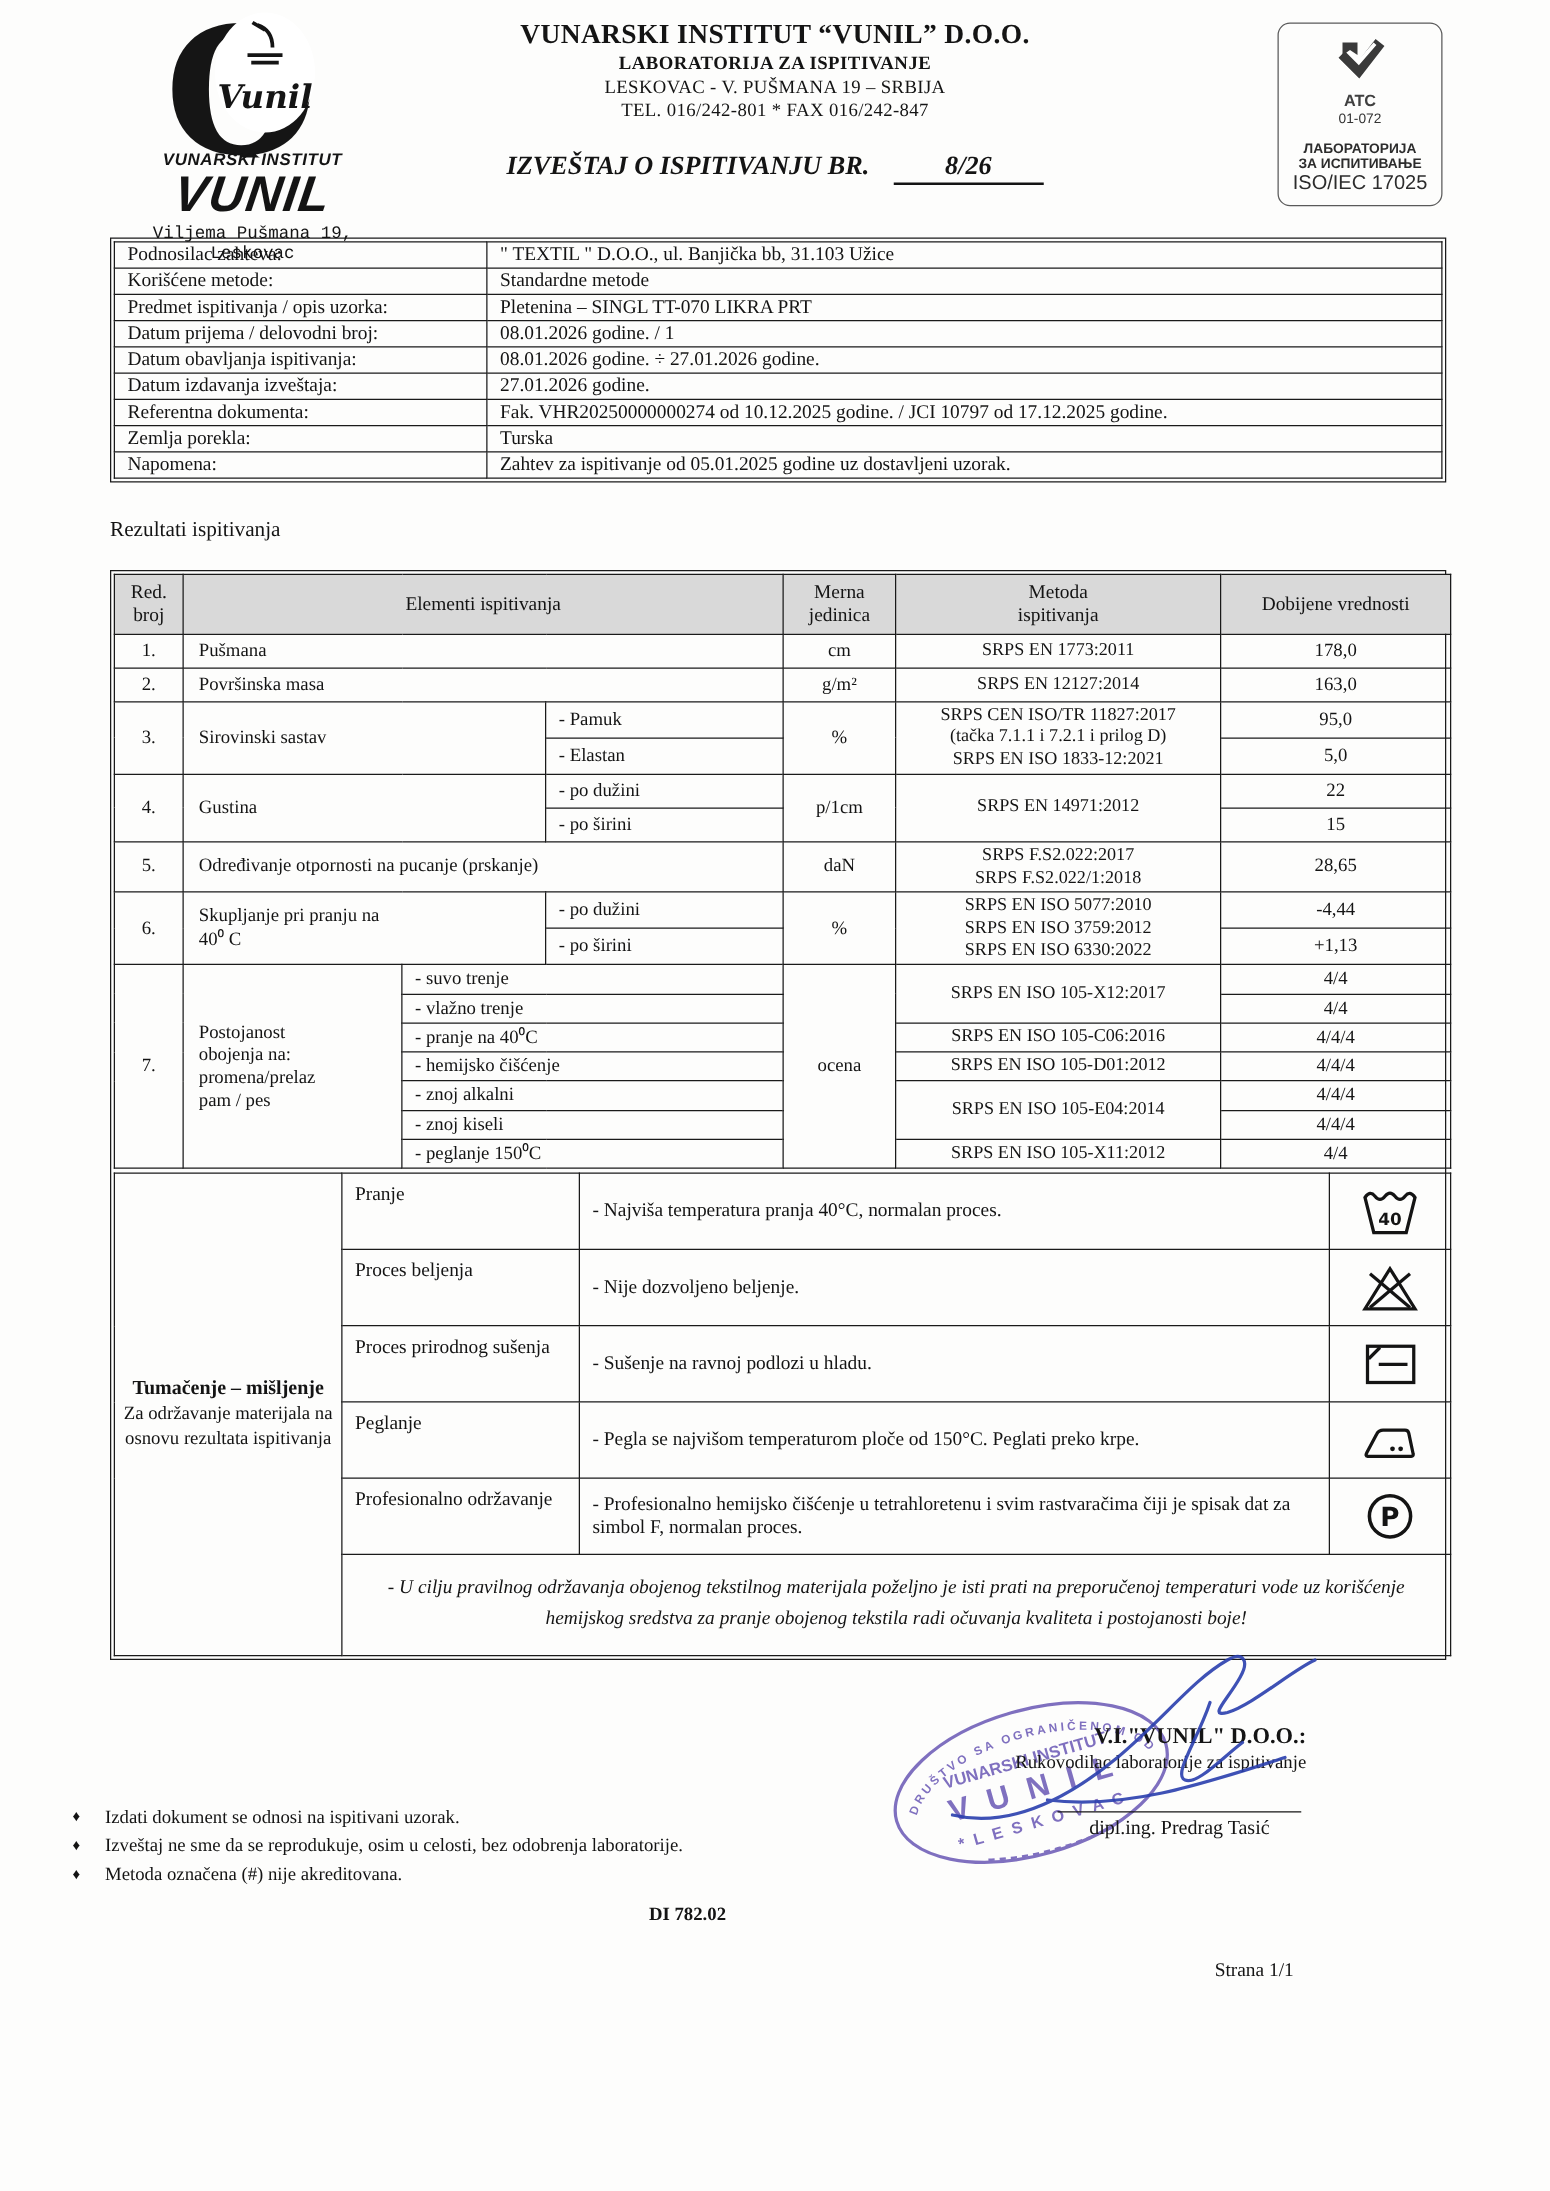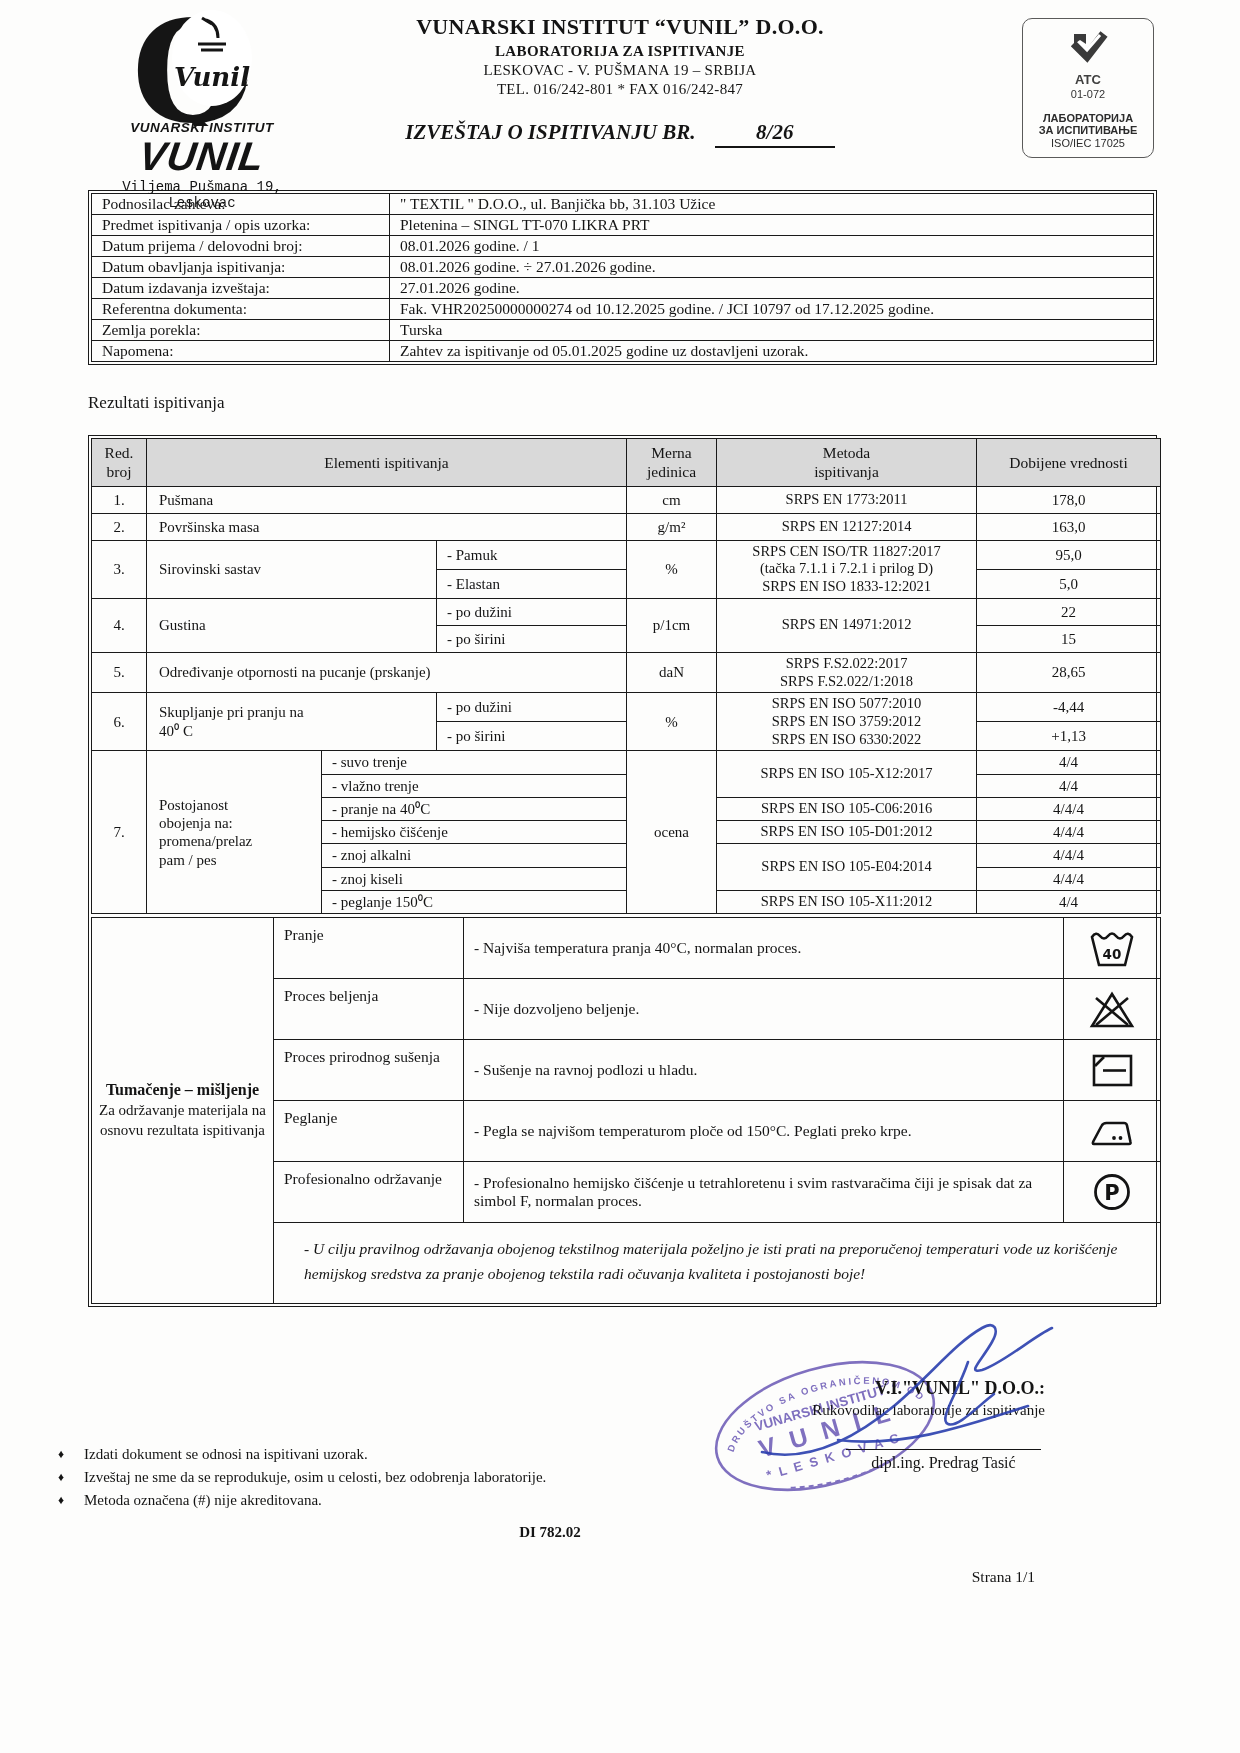--- a/index.html
+++ b/index.html
@@ -22,21 +22,21 @@
   .addr,.tel{font-size:15px;margin-top:2px;letter-spacing:.3px;}
   .title-row{margin-top:22px;font-style:italic;font-weight:bold;font-size:21px;}
   .rpt-no{display:inline-block;min-width:108px;border-bottom:2.5px solid #141414;
           text-align:center;margin-left:14px;padding:0 6px 1px;}
   .atc-badge{position:absolute;right:86px;top:18px;width:122px;border:1.5px solid #5a5a5a;
              border-radius:10px;padding:10px 4px 8px;text-align:center;
              font-family:"Liberation Sans",sans-serif;}
   .atc-name{font-weight:bold;font-size:13px;margin-top:3px;color:#404040;}
   .atc-no{font-size:11px;margin-top:1px;color:#333;}
   .atc-lab{font-size:11px;font-weight:bold;margin-top:12px;white-space:pre-line;color:#2c2c2c;}
-  .atc-iso{font-size:11px;margin-top:1px;color:#2c2c2c;}
+  .atc-iso{font-size:16px;margin-top:1px;color:#2c2c2c;}
 
   
   .tbl-wrap{border:1.5px solid #1a1a1a;padding:2px;background:#fdfdfc;}
   table{border-collapse:collapse;width:100%;table-layout:fixed;}
   td,th{border:1px solid #1a1a1a;font-weight:normal;vertical-align:middle;}
   .pre{white-space:pre-line;}
 
   .info-wrap{margin-top:12px;}
   .info-tbl td{font-size:15.5px;padding:1px 10px;height:18px;}
   .info-label{width:298px;}
@@ -55,21 +55,21 @@
   .r-med td{height:22px;}
 
   .care-tbl{margin-top:3px;}
   .care-tbl td{font-size:15.5px;}
   .care-left{text-align:center;vertical-align:middle;padding:4px;}
   .care-title{font-weight:bold;font-size:16px;}
   .care-sub{font-size:15px;margin-top:2px;line-height:1.3;}
   .care-name{vertical-align:top;padding:8px 4px 4px 10px !important;height:48px;}
   .care-desc{padding:6px 10px !important;}
   .care-ico-cell{text-align:center;padding:3px 0 !important;}
-  .care-note{font-style:italic;font-size:15.5px;line-height:1.6;padding:14px 30px 16px !important;}
+  .care-note{font-style:italic;font-size:15.5px;line-height:1.6;padding:14px 30px 16px !important;text-align:center;}
 
   .care-ico{display:inline-block;vertical-align:middle;}
 
   
   .stamp{position:absolute;left:690px;top:1338px;opacity:.85;}
   .sig-ink{position:absolute;left:742px;top:1302px;opacity:.9;}
   .sig-block{position:absolute;left:640px;top:1378px;width:405px;text-align:right;}
   .sig-company{font-weight:bold;font-size:18px;}
   .sig-role{font-size:15px;margin-top:3px;}
   .sig-line{margin:30px 4px 0 auto;width:195px;border-top:1.5px solid #141414;
@@ -137,20 +137,24 @@
         <colgroup>
             <col style="width:298px">
             <col>
           </colgroup>
         <tbody>
           <tr>
               <td class="info-label">Podnosilac zahteva:</td>
               <td>" TEXTIL " D.O.O., ul. Banjička bb, 31.103 Užice</td>
             </tr>
           <tr>
+              <td class="info-label">Korišćene metode:</td>
+              <td>Standardne metode</td>
+            </tr>
+          <tr>
               <td class="info-label">Predmet ispitivanja / opis uzorka:</td>
               <td>Pletenina – SINGL TT-070 LIKRA PRT</td>
             </tr>
           <tr>
               <td class="info-label">Datum prijema / delovodni broj:</td>
               <td>08.01.2026 godine.    /    1</td>
             </tr>
           <tr>
               <td class="info-label">Datum obavljanja ispitivanja:</td>
               <td>08.01.2026 godine. ÷ 27.01.2026 godine.</td>

